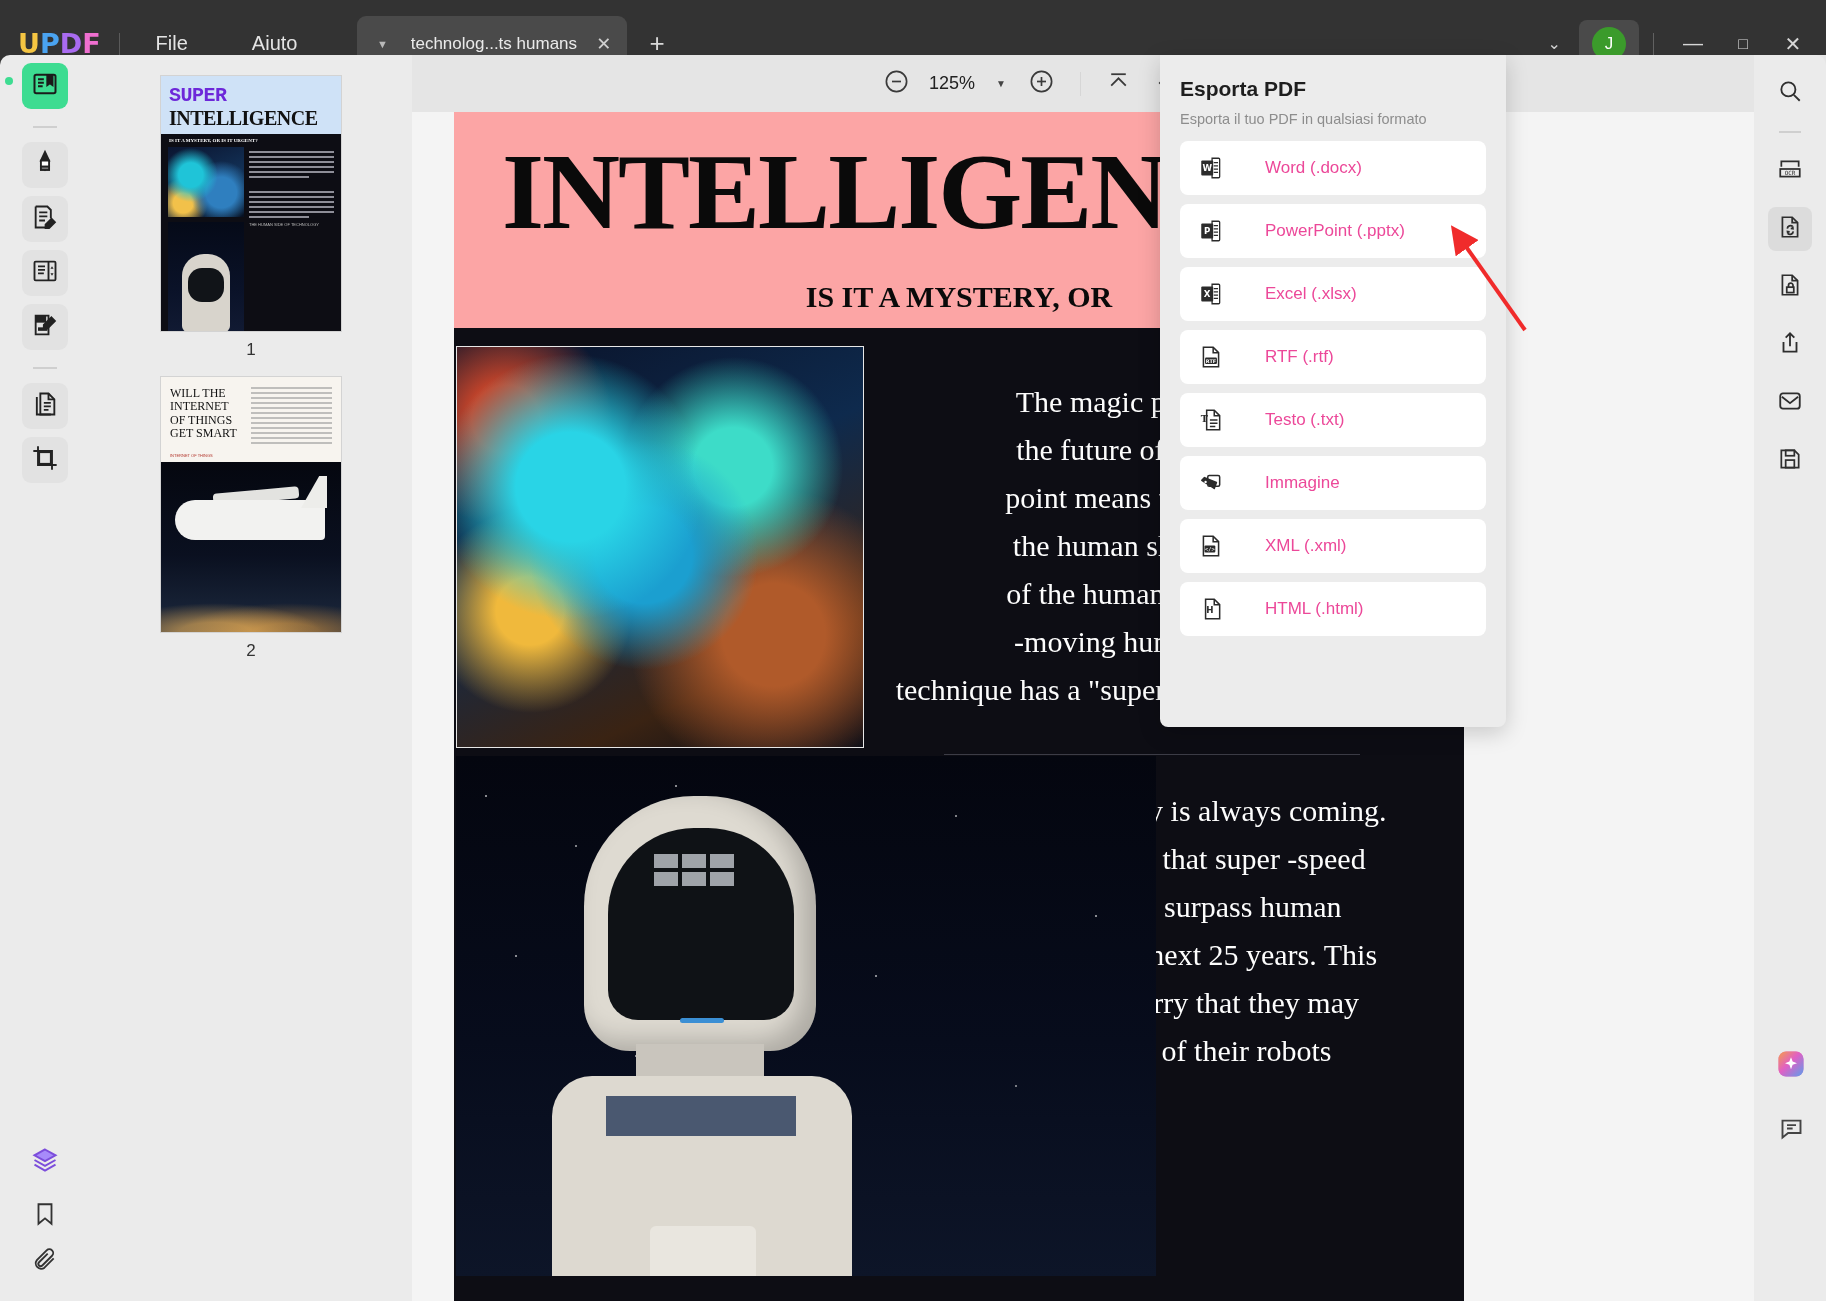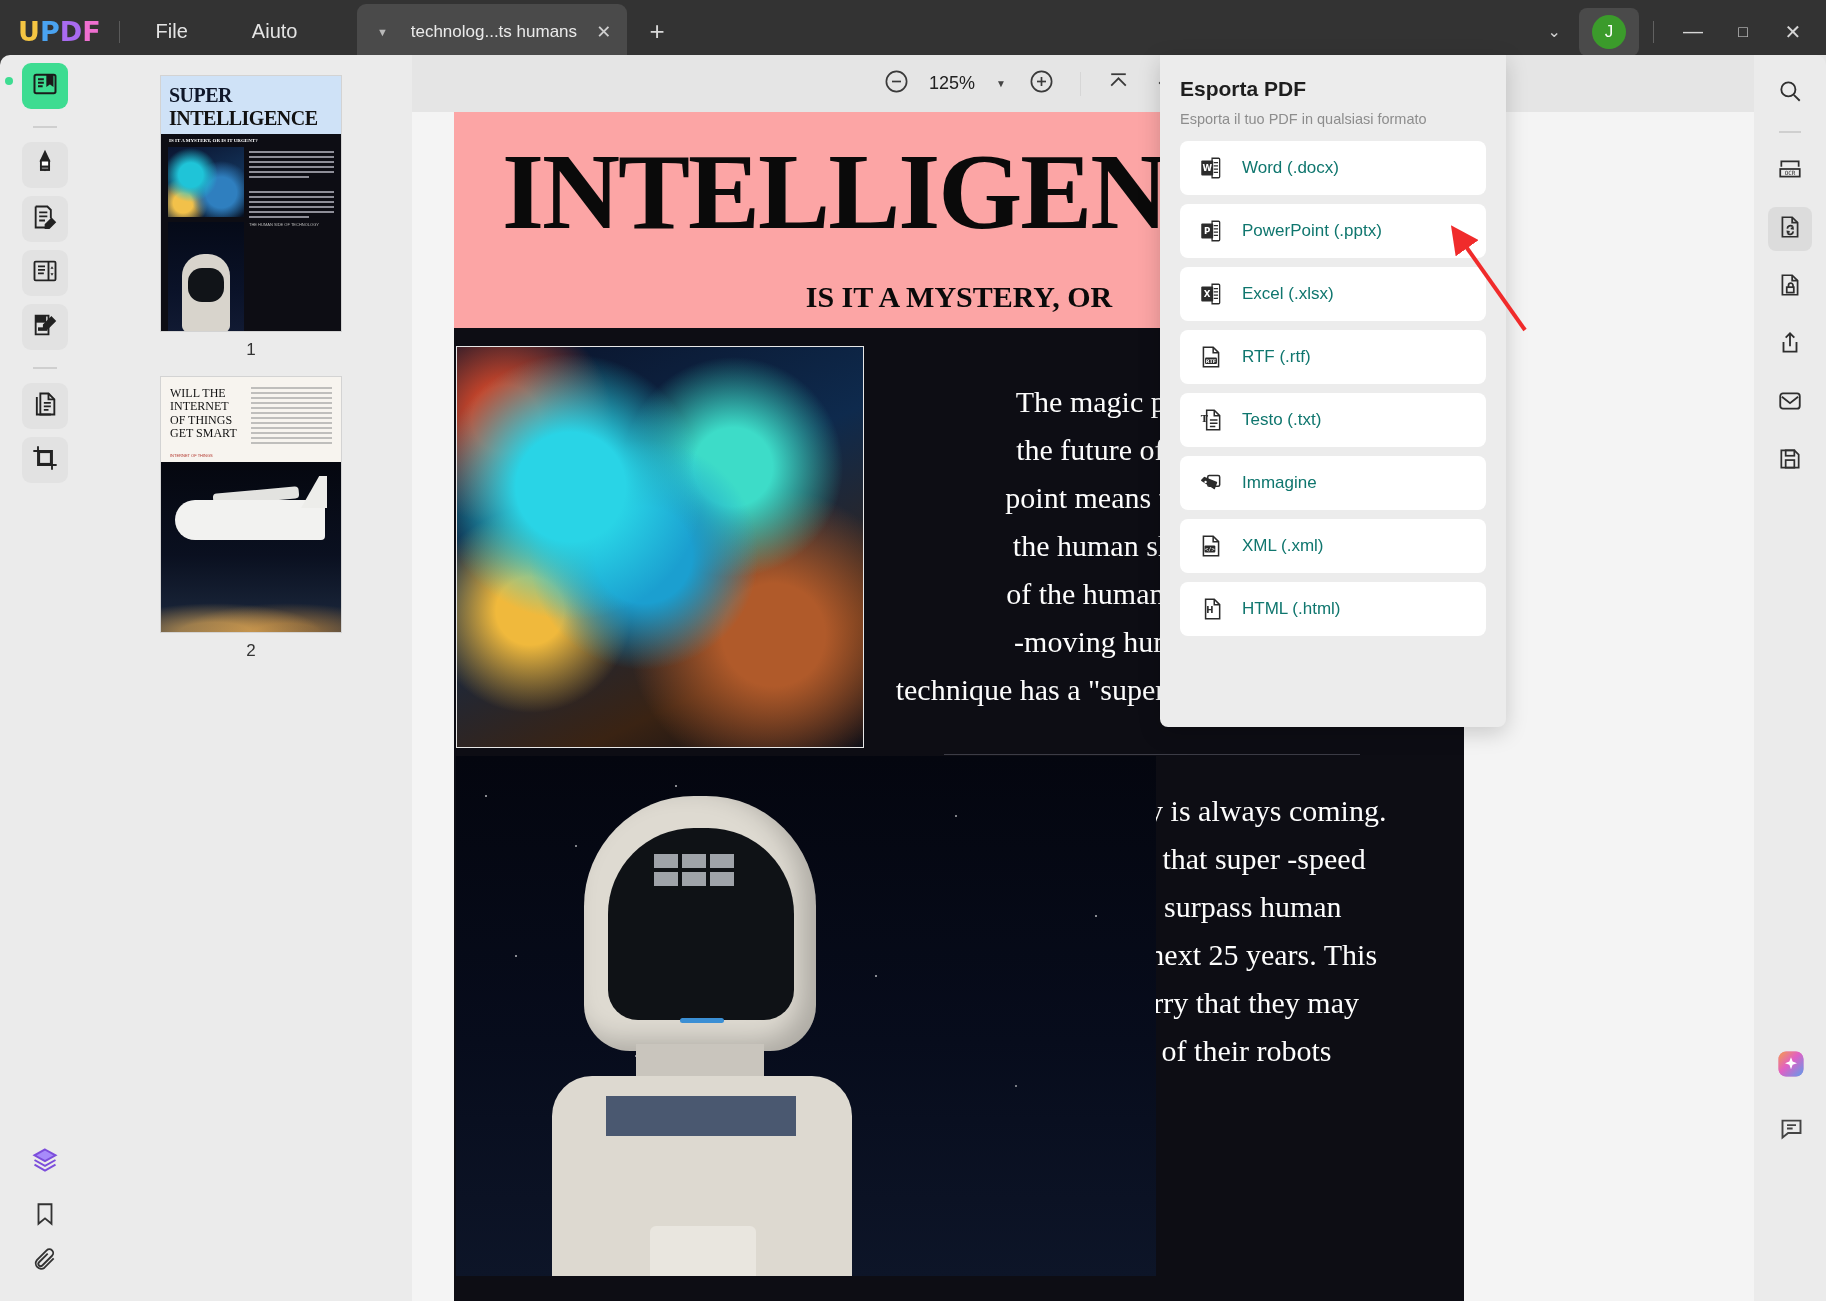--- a/index.html
+++ b/index.html
@@ -6,21 +6,21 @@
   html, body {
     width: 1826px; height: 1301px;
     font-family: "Liberation Sans", sans-serif;
     background: #2b2b2b;
     overflow: hidden;
   }
   .app { position: relative; width: 1826px; height: 1301px; background: #333333; }
 
   
   .titlebar {
-    position: absolute; top: 4px; left: 0; width: 1826px; height: 55px;
+    position: absolute; top: 16px; left: 0; width: 1826px; height: 55px;
     background: #333333;
     display: flex; align-items: center;
   }
   .logo {
     margin-left: 18px; font-size: 27px; font-weight: bold; letter-spacing: 0px;
     font-family: "DejaVu Sans", sans-serif;
   }
   .logo .l1 { color: #f5c542; }
   .logo .l2 { color: #4aa3f0; }
   .logo .l3 { color: #a96bf0; }
@@ -96,21 +96,21 @@
   .thumb-item { display: flex; flex-direction: column; align-items: center; margin-bottom: 16px; }
   .thumb-box {
     width: 182px; height: 257px; background: #fff;
     border: 1px solid #d3d3d3;
     position: relative; overflow: hidden;
   }
   .thumb-num { font-size: 17px; color: #333; margin-top: 8px; }
 
   
   .t1-hdr { background:#cfe2f7; padding: 8px 8px 4px; }
-  .t1-t1 { font-family: Liberation Serif, serif; font-weight: bold; font-size: 20px; color: #0f172a; letter-spacing: -0.5px;}
+  .t1-t1 { font-family: Liberation Mono, monospace; font-weight: bold; font-size: 20px; color: #6d28d9; letter-spacing: -0.5px;}
   .t1-t2 { font-family: "Liberation Serif", serif; font-weight: bold; font-size: 20px; color: #111; letter-spacing: -0.5px;}
   .t1-sub { background: #0d0d14; color: #fff; font-size: 5px; padding: 4px 8px; font-family:"Liberation Serif",serif; font-weight:bold;}
   .t1-body { background: #0d0d14; height: 100%; display: flex; padding: 0 7px 6px; gap: 5px;}
   .t1-imgcol { width: 76px; display: flex; flex-direction: column; gap: 5px;}
   .t1-neb {
     height: 70px;
     background:
       radial-gradient(circle at 30% 40%, #1fc4d8 0 18%, transparent 40%),
       radial-gradient(circle at 70% 65%, #2f7fbf 0 22%, transparent 45%),
       radial-gradient(circle at 20% 80%, #f2c14a 0 12%, transparent 30%),
@@ -267,21 +267,21 @@
     box-shadow: 0 6px 22px rgba(0,0,0,.18);
     padding: 22px 20px 18px; z-index: 30;
   }
   .ep-title { font-size: 21px; font-weight: bold; color: #1e1e1e; }
   .ep-sub { font-size: 14.5px; color: #8d8d8d; margin-top: 10px; margin-bottom: 14px; }
   .ep-item {
     background:#fff; border-radius: 8px; height: 54px; margin-bottom: 9px;
     display:flex; align-items:center; padding-left: 16px; gap: 16px;
     position: relative;
   }
-  .ep-label { font-size: 17px; color: #0f766e; }
+  .ep-label { font-size: 17px; color: #ec4899; margin-left: 23px; }
   .ep-icon { width: 30px; height: 30px; display:flex; align-items:center; justify-content:center; }
   .ep-item.highlight { outline: 4px solid #f02b2b; outline-offset: 4px; border-radius: 6px; }
 
   
   .arrow-svg { position:absolute; left: 1450px; top: 200px; z-index: 40; pointer-events:none; }
 
   
   .fab-ai {
     position:absolute; right: 14px; bottom: 214px; width: 42px; height: 42px;
     display:flex; align-items:center; justify-content:center;

